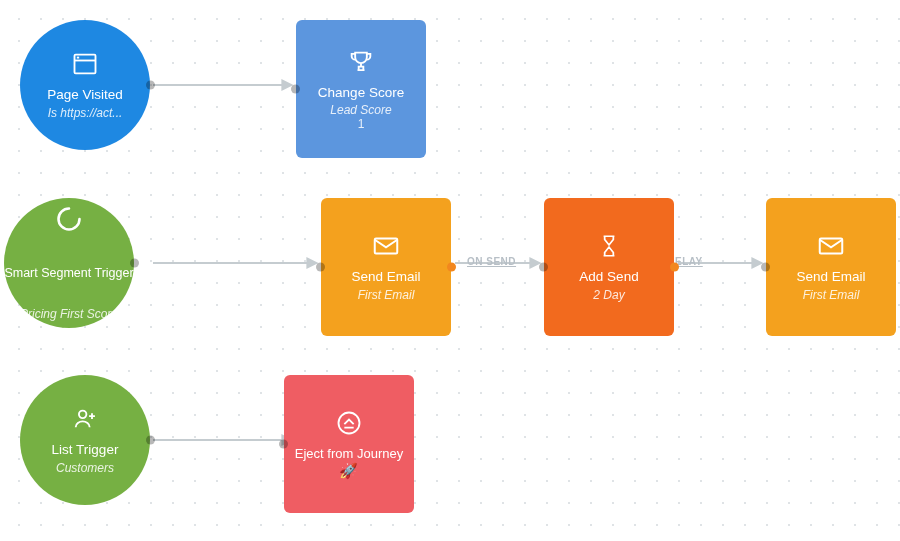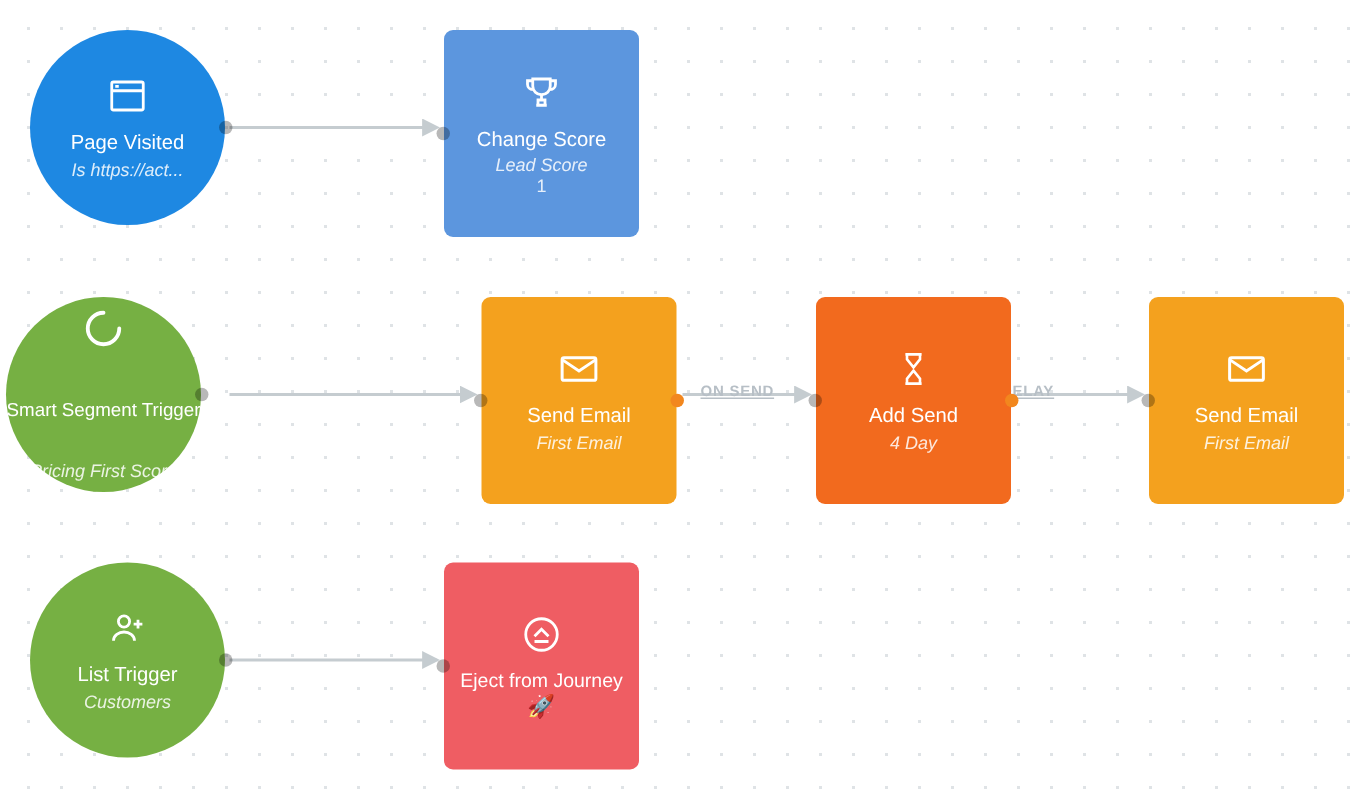--- a/index.html
+++ b/index.html
@@ -110,21 +110,21 @@
   <span class="port out orange"></span>
 </div>
 
 <div class="node square c-dorange" style="left:544px;top:198px;">
   <span class="icon">
     <svg viewBox="0 0 24 24" width="26" height="26" fill="none" stroke="#fff" stroke-width="1.6">
       <path d="M7 3h10M7 21h10M8 3v3l4 5 4-5V3M8 21v-3l4-5 4 5v3"></path>
     </svg>
   </span>
   <span class="title">Add Send</span>
-  <span class="sub">4 Day</span>
+  <span class="sub">2 Day</span>
   <span class="port in"></span>
   <span class="port out orange"></span>
 </div>
 
 <div class="node square c-orange" style="left:766px;top:198px;">
   <span class="icon">
     <svg viewBox="0 0 24 24" width="30" height="30" fill="none" stroke="#fff" stroke-width="1.6">
       <rect x="3" y="6" width="18" height="12" rx="1"></rect>
       <path d="M3 7l9 6 9-6"></path>
     </svg>
@@ -140,21 +140,21 @@
       <circle cx="10" cy="8" r="3.2"></circle>
       <path d="M4 19c0-3 3-5 6-5s6 2 6 5"></path>
       <path d="M18 7v5M15.5 9.5h5"></path>
     </svg>
   </span>
   <span class="title">List Trigger</span>
   <span class="sub">Customers</span>
   <span class="port out"></span>
 </div>
 
-<div class="node square c-red" style="left:296px;top:375px;">
+<div class="node square c-red" style="left:284px;top:375px;">
   <span class="icon">
     <svg viewBox="0 0 24 24" width="28" height="28" fill="none" stroke="#fff" stroke-width="1.6">
       <circle cx="12" cy="12" r="9"></circle>
       <path d="M8 13l4-4 4 4M8 16h8"></path>
     </svg>
   </span>
   <span class="title" style="font-size:13px;">Eject from Journey</span>
   <span class="rocket">🚀</span>
   <span class="port in"></span>
 </div>

